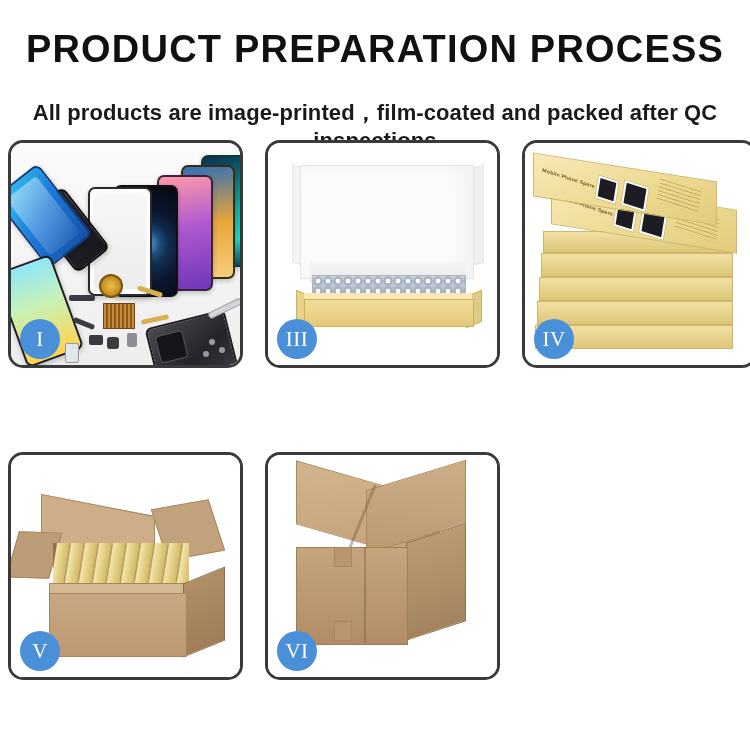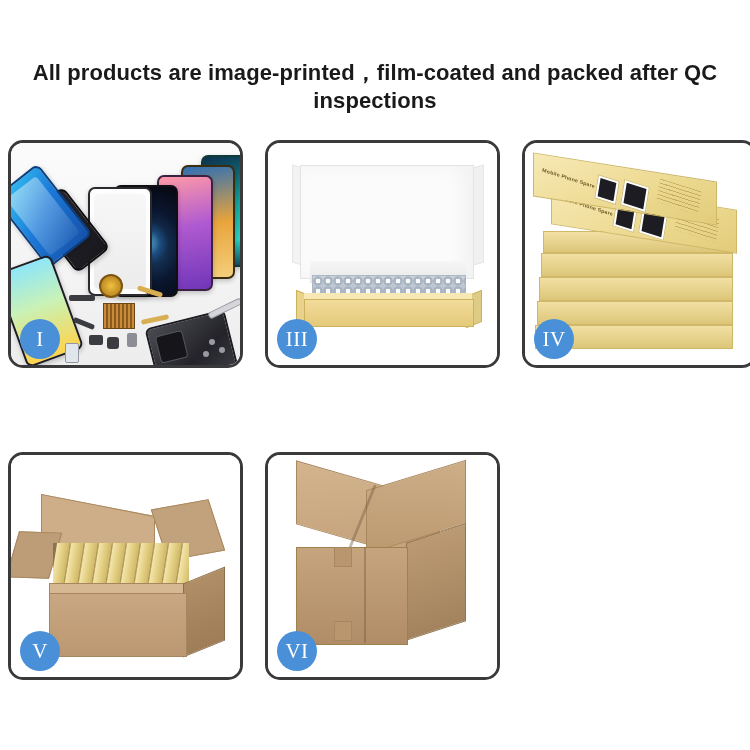--- a/index.html
+++ b/index.html
@@ -188,20 +188,21 @@
   .c6side{position:absolute;left:138px;top:78px;width:58px;height:96px;
     background:linear-gradient(180deg,#bb9a73,#a3835d);border:1px solid #92754f;
     transform:skewY(-18deg);}
   .tape{position:absolute;background:#b9966e;border:1px solid #a78760;}
   .seam{position:absolute;background:rgba(120,95,64,.45);}
 </style>
 </head>
 <body>
 
 <div class="header">
+  <h1 class="title">PRODUCT PREPARATION PROCESS</h1>
   <p class="subtitle">All products are image-printed，film-coated and packed after QC inspections</p>
 </div>
 
 <div class="grid">
 
   <div class="panel">
     <div class="scene p1">
       <div class="ph ph-g"></div>
       <div class="ph ph-f"></div>
       <div class="ph ph-e"></div>

